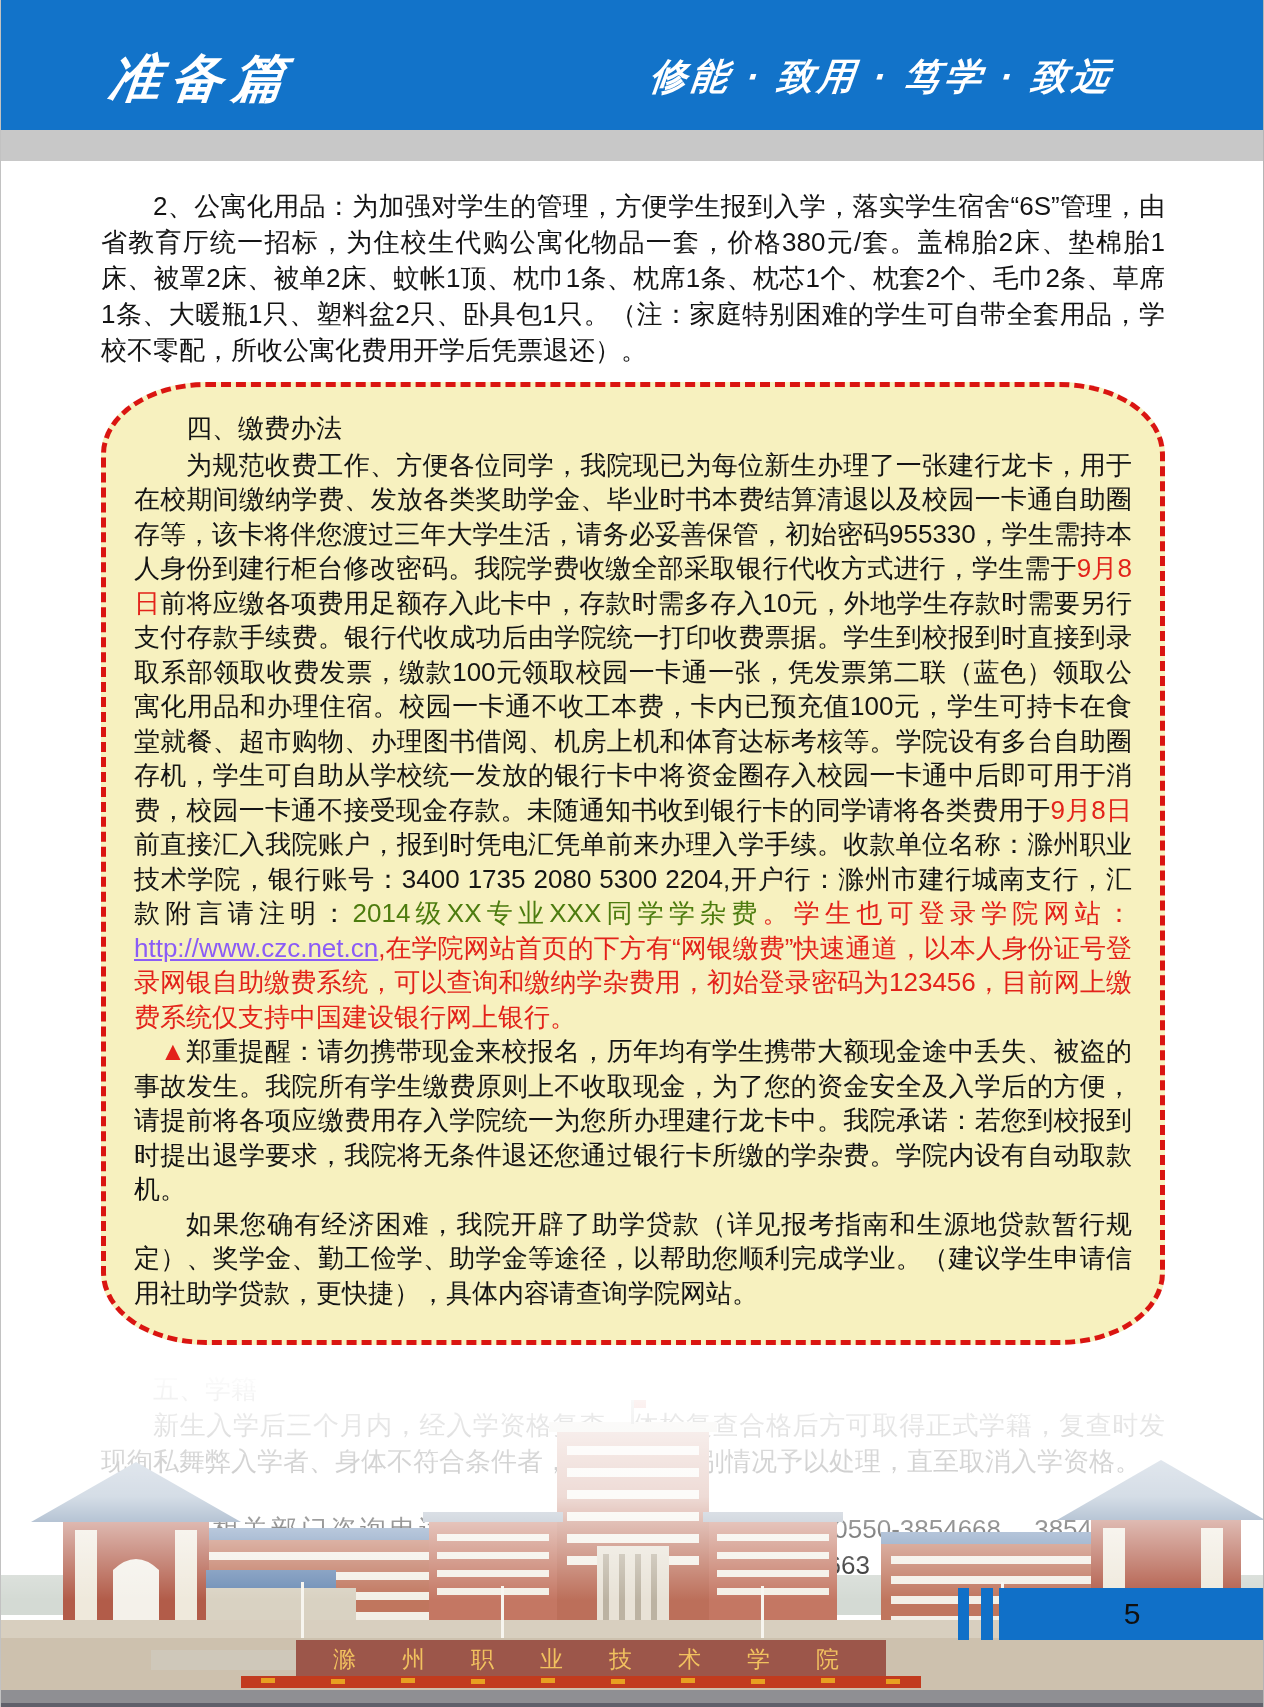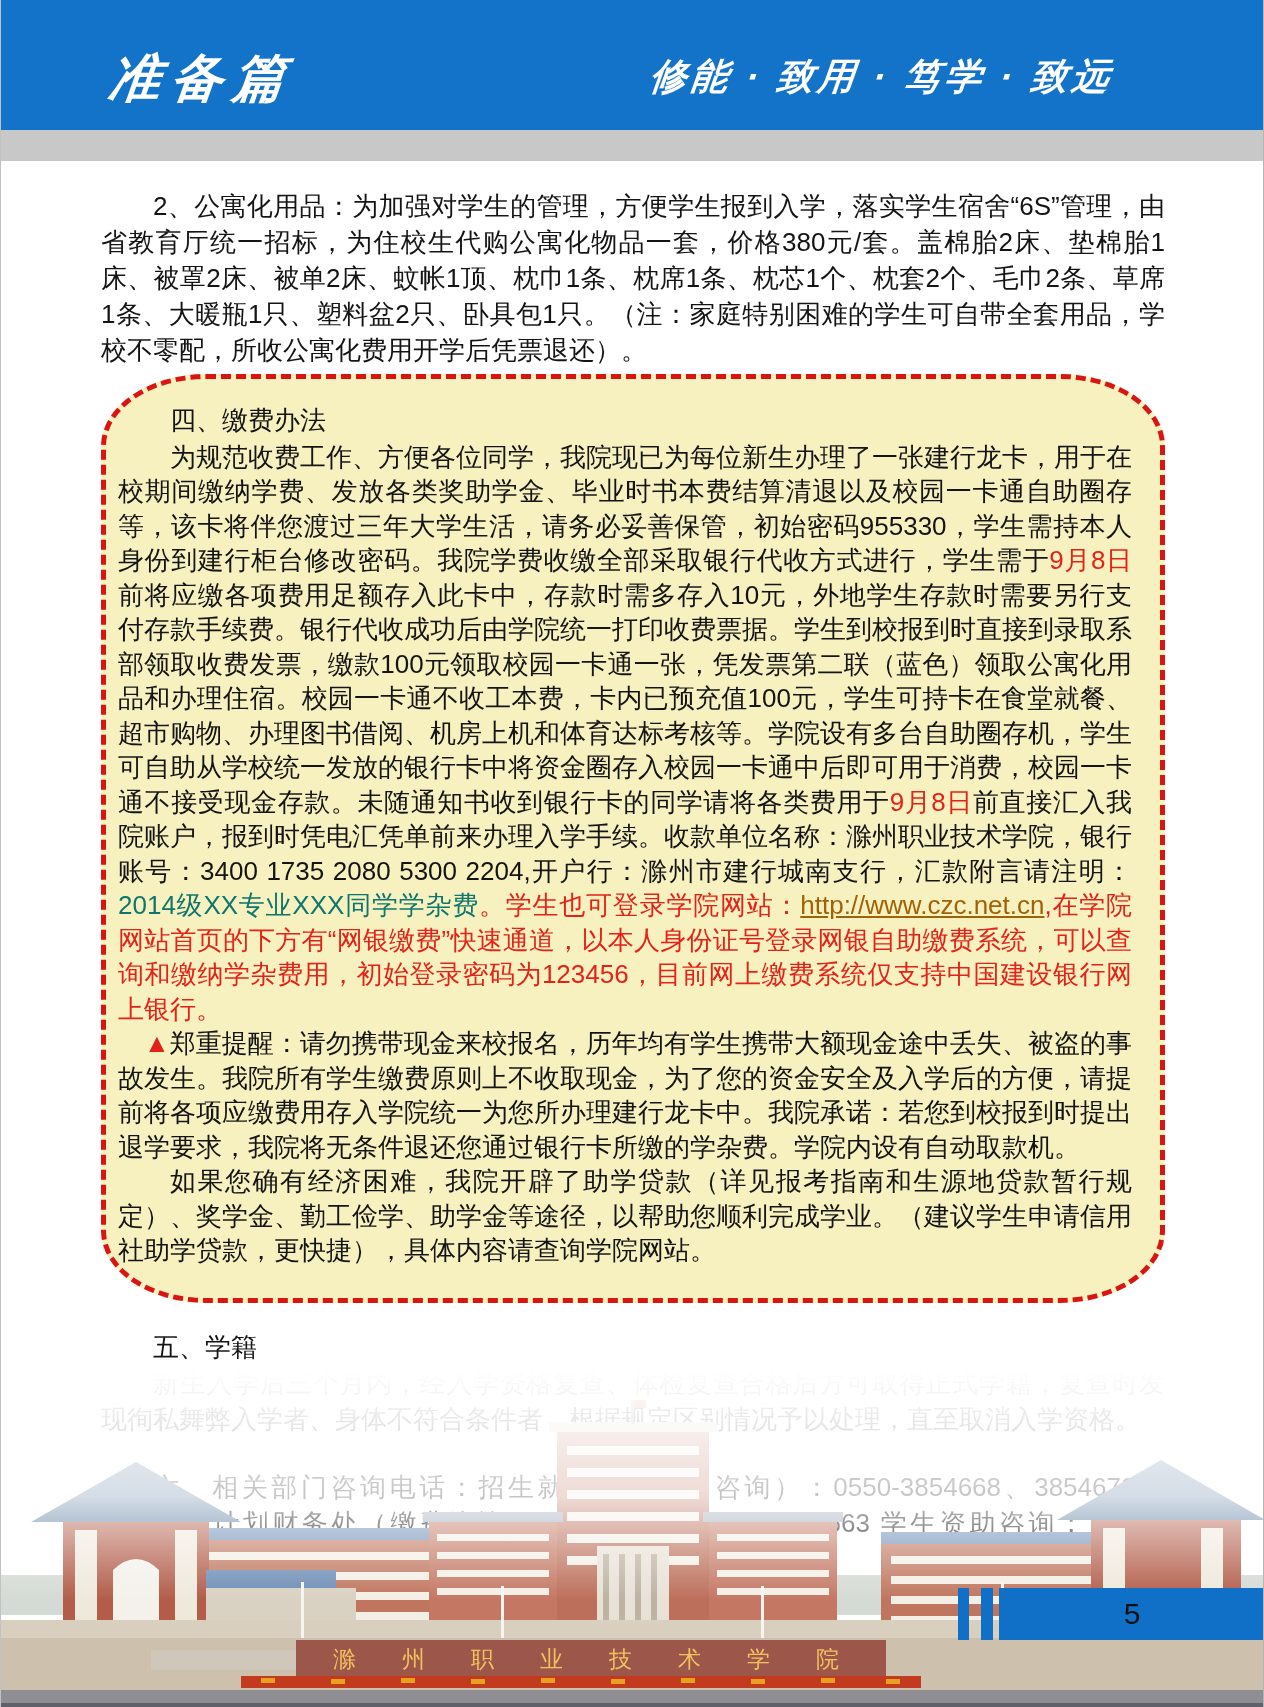--- a/index.html
+++ b/index.html
@@ -26,29 +26,29 @@
   
   .content{
     position:absolute;top:188px;left:100px;width:1064px;
     color:#141414;font-size:26px;line-height:36px;text-align:justify;
   }
   .content p{margin:0;}
   .ind{text-indent:2em;}
   .ind1{text-indent:1em;}
   
   .paybox{
-    box-sizing:border-box;margin-top:6px;
+    box-sizing:border-box;margin-top:14px;
     background:#f7f1bf;border:5px dashed #da1511;border-radius:105px/72px;
-    padding:24px 28px 30px 12px;
+    padding:24px 28px 30px 28px;
     font-size:26px;line-height:34.5px;
   }
   .paybox .boxtitle{text-indent:2em;margin-bottom:2px;}
   .s-red{color:#e3231a;}
-  .s-blue{color:#0f766e;}
-  .s-link{color:#a16207;text-decoration:underline;}
+  .s-blue{color:#4d7c0f;}
+  .s-link{color:#8b5cf6;text-decoration:underline;}
   
   .sec5{margin-top:26px;}
   .sec6{margin-top:32px;}
   
   .photo{position:absolute;left:0;bottom:0;width:1264px;height:337px;}
   
   .pn-bar1{position:absolute;left:957px;top:1588px;width:11px;height:52px;background:#1070c8;}
   .pn-bar2{position:absolute;left:980px;top:1588px;width:12px;height:52px;background:#1070c8;}
   .pn-block{
     position:absolute;left:998px;top:1588px;width:266px;height:52px;background:#1070c8;

